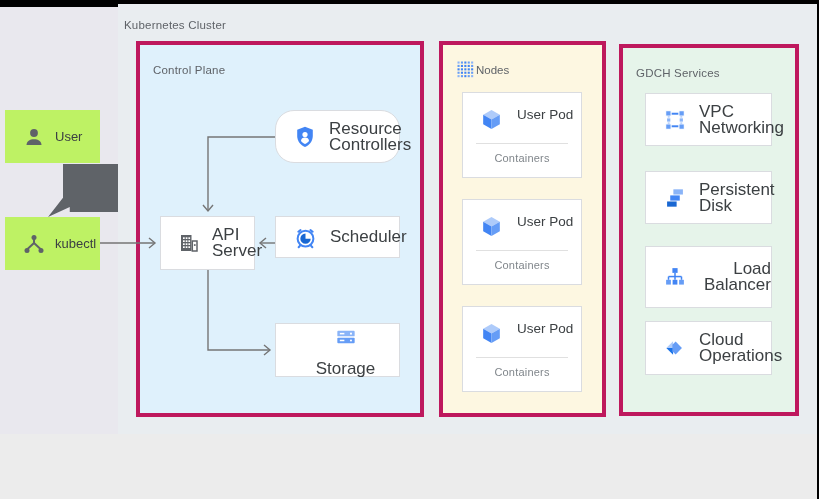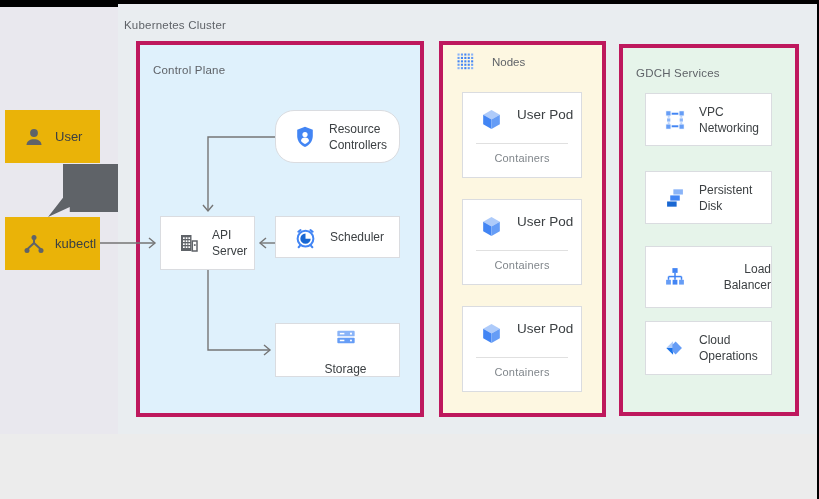--- a/index.html
+++ b/index.html
@@ -11,29 +11,29 @@
   .right-black{left:817px;top:0;width:2px;height:499px;background:#000;}
   .left-panel{left:0;top:7px;width:118px;height:427px;background:#e9e8ee;}
   .bottom-strip{left:0;top:434px;width:819px;height:65px;background:#ececec;}
   .cluster-label{left:124px;top:19px;font-size:11.5px;color:#5f6368;letter-spacing:.2px;}
   .panel{border:4px solid #be185d;box-sizing:border-box;}
   .panel-label{position:absolute;left:13px;top:19px;font-size:11.5px;color:#5f6368;letter-spacing:.2px;}
   .cp-panel{left:136px;top:41px;width:288px;height:376px;background:#dff1fc;}
   .nodes-panel{left:439px;top:41px;width:167px;height:376px;background:#fdf7e1;}
   .gdch-panel{left:619px;top:44px;width:180px;height:372px;background:#e6f4ea;}
   .card{position:absolute;background:#fff;border:1px solid #dadce0;box-sizing:border-box;
-        display:flex;align-items:center;gap:11px;padding-left:16px;font-size:12px;color:#3c4043;line-height:16px;}
+        display:flex;align-items:center;gap:11px;padding-left:16px;font-size:17px;color:#3c4043;line-height:16px;}
   .card .ic{flex:0 0 auto;display:block;}
-  .plain-card{background:#eab308;display:flex;align-items:center;gap:9px;padding-left:17px;
+  .plain-card{background:#bef264;display:flex;align-items:center;gap:9px;padding-left:17px;
         font-size:13px;color:#3c4043;box-sizing:border-box;}
   .pod-card{position:absolute;background:#fff;border:1px solid #dadce0;box-sizing:border-box;}
   .pod-top{display:flex;gap:13px;padding:14px 0 0 16px;font-size:13.5px;color:#3c4043;}
   .pod-divider{margin:11px 13px 0 13px;border-top:1px solid #e0e0e0;}
   .pod-sub{text-align:center;font-size:11px;color:#80868b;margin-top:8px;letter-spacing:.2px;}
-  .nodes-header{position:absolute;left:14px;top:8px;display:flex;align-items:center;gap:18px;
+  .nodes-header{position:absolute;left:14px;top:16px;display:flex;align-items:center;gap:2px;
         font-size:11.5px;color:#5f6368;}
   .dark-arrow{left:46px;top:163px;width:72px;height:55px;background:#5f6368;
         clip-path:polygon(23.6% 2%,100% 2%,100% 89%,33% 89%,33% 80%,2.8% 98%,23.6% 63%);}
   svg{display:block;}
   .overlay{left:0;top:0;pointer-events:none;}
 </style>
 </head>
 <body>
 
 <div class="canvas">

